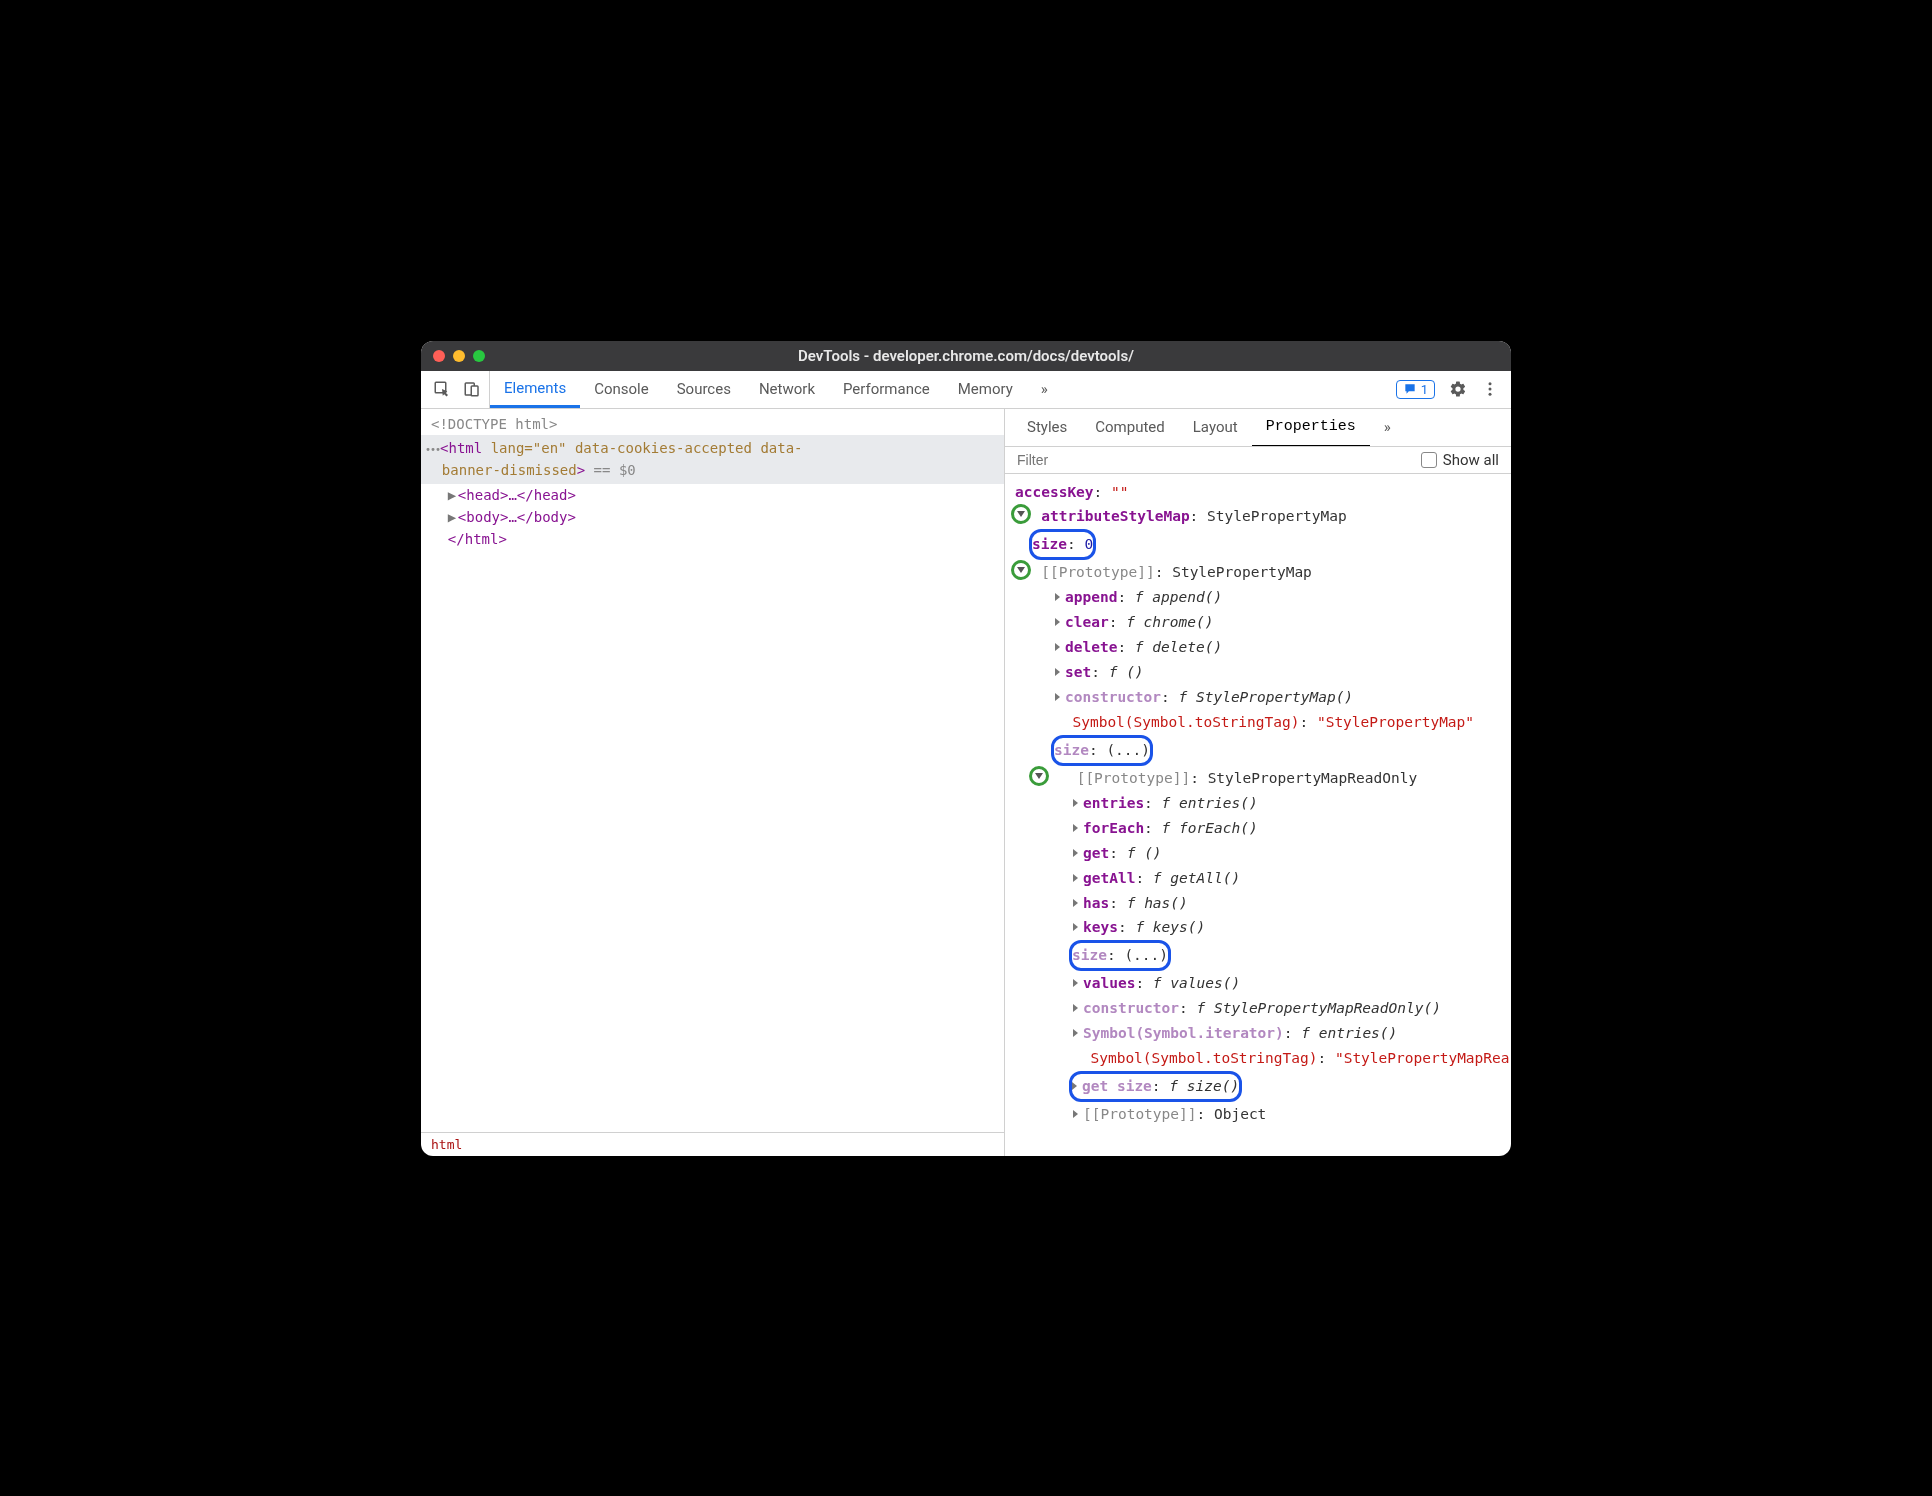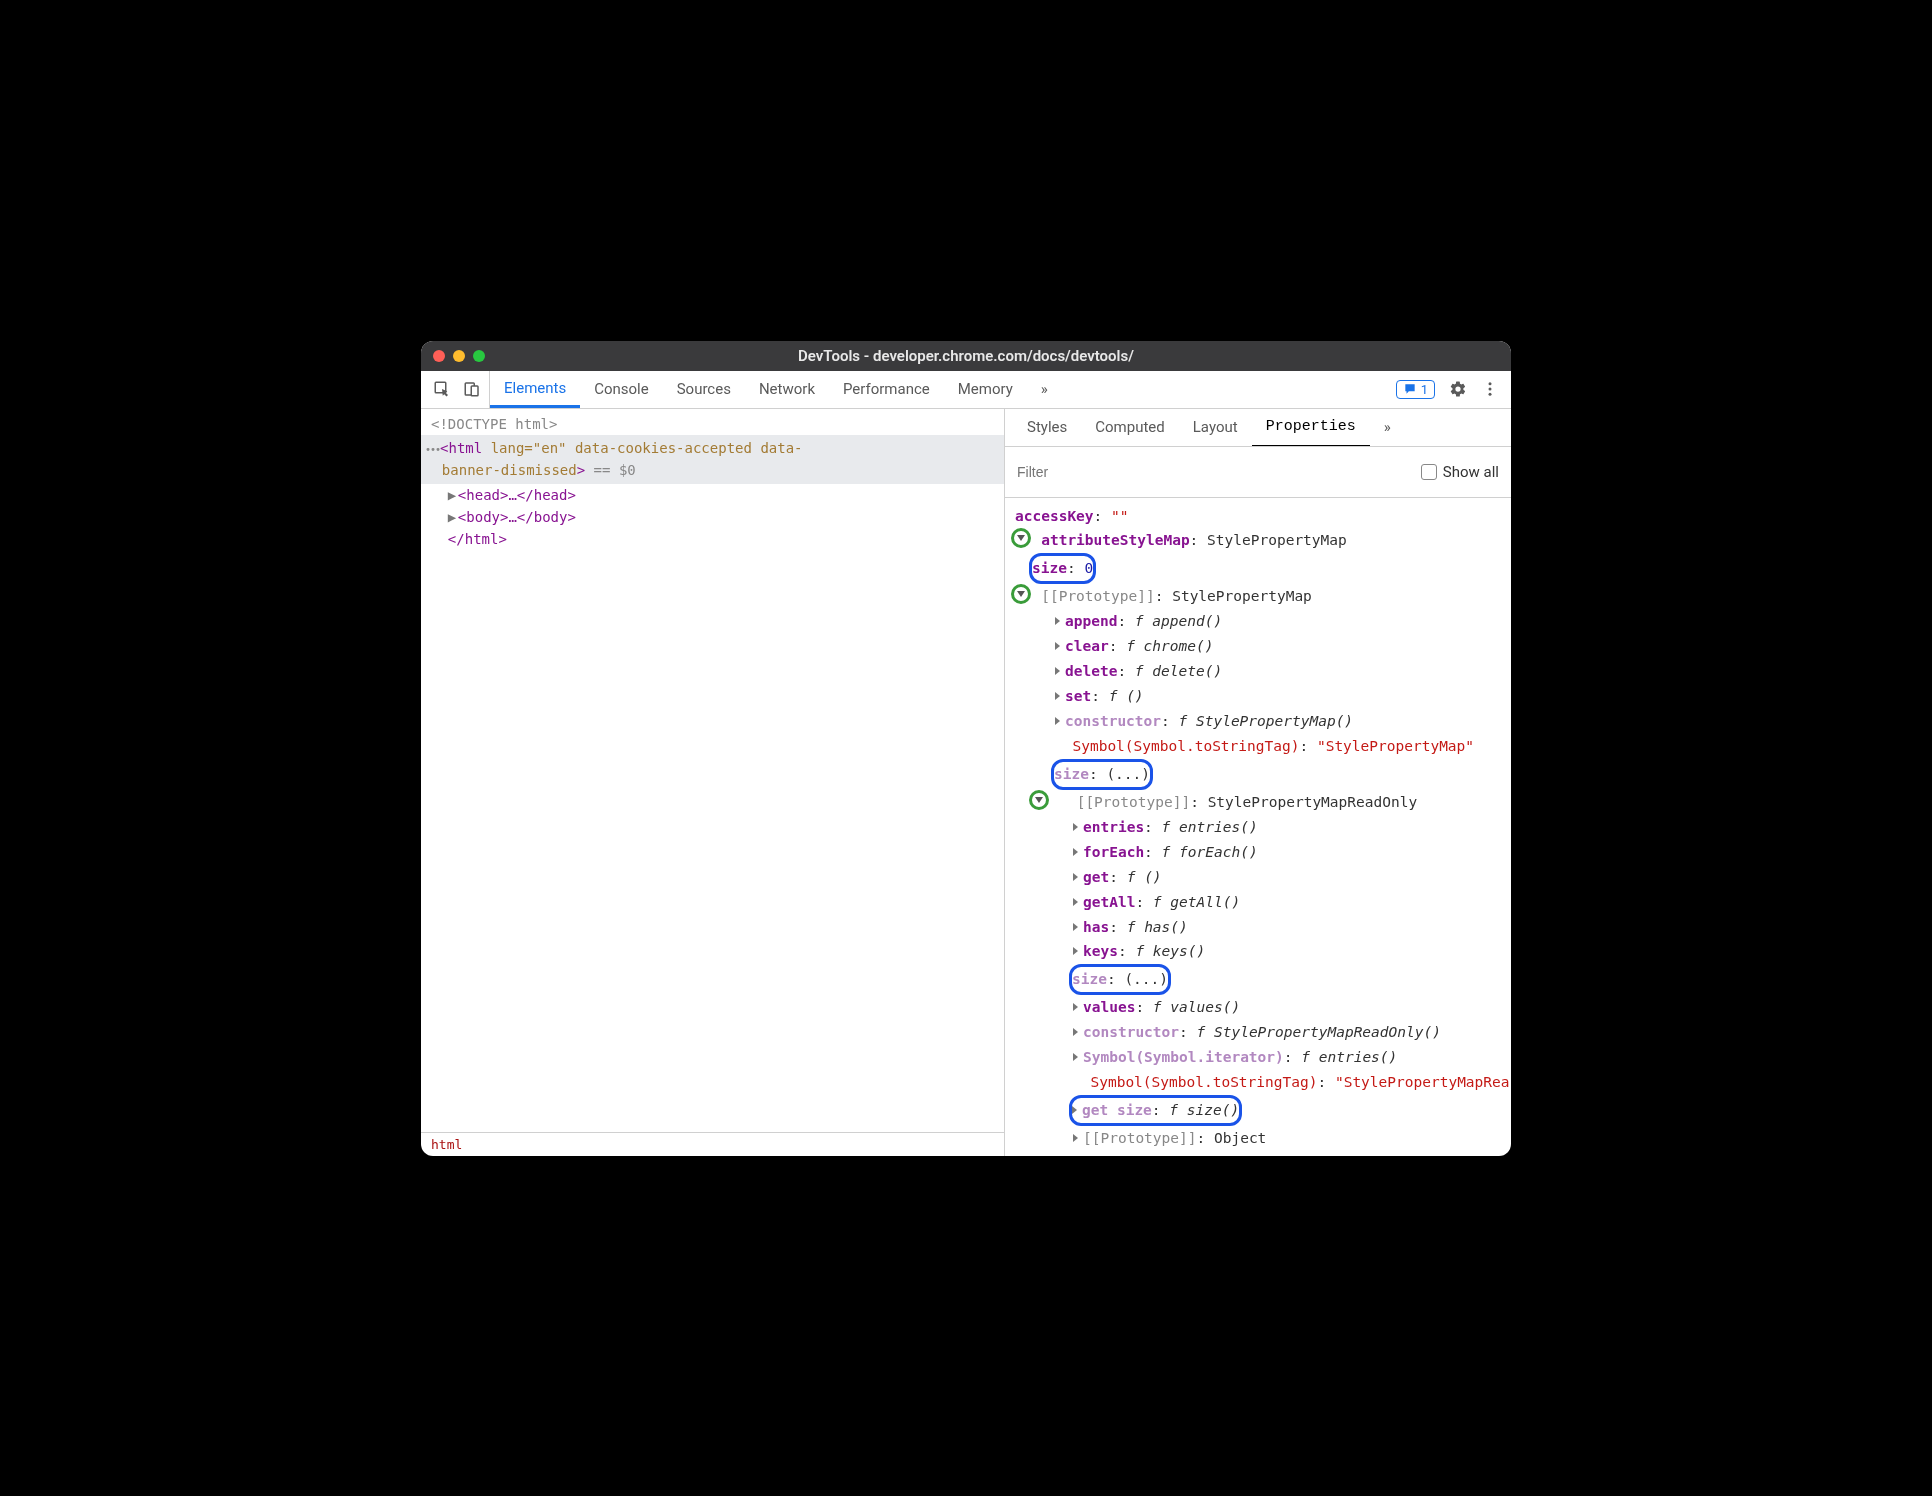--- a/index.html
+++ b/index.html
@@ -121,21 +121,21 @@
   align-items: center;
   font-size: 15px;
   color: #5a5a5a;
   cursor: pointer;
 }
 .side-tab.active { color: #000000; border-bottom: 1px solid #000000; font-weight:500;font-family:Liberation Mono, monospace; }
 .filter-row {
   display: flex;
   align-items: center;
   border-bottom: 1px solid #d0d0d0;
-  padding: 16px 12px;
+  padding: 4px 12px;
   gap: 6px;
 }
 .filter-input {
   flex: 1;
   border: none;
   outline: none;
   font-size: 14px;
   color: #777;
 }
 .checkbox {

